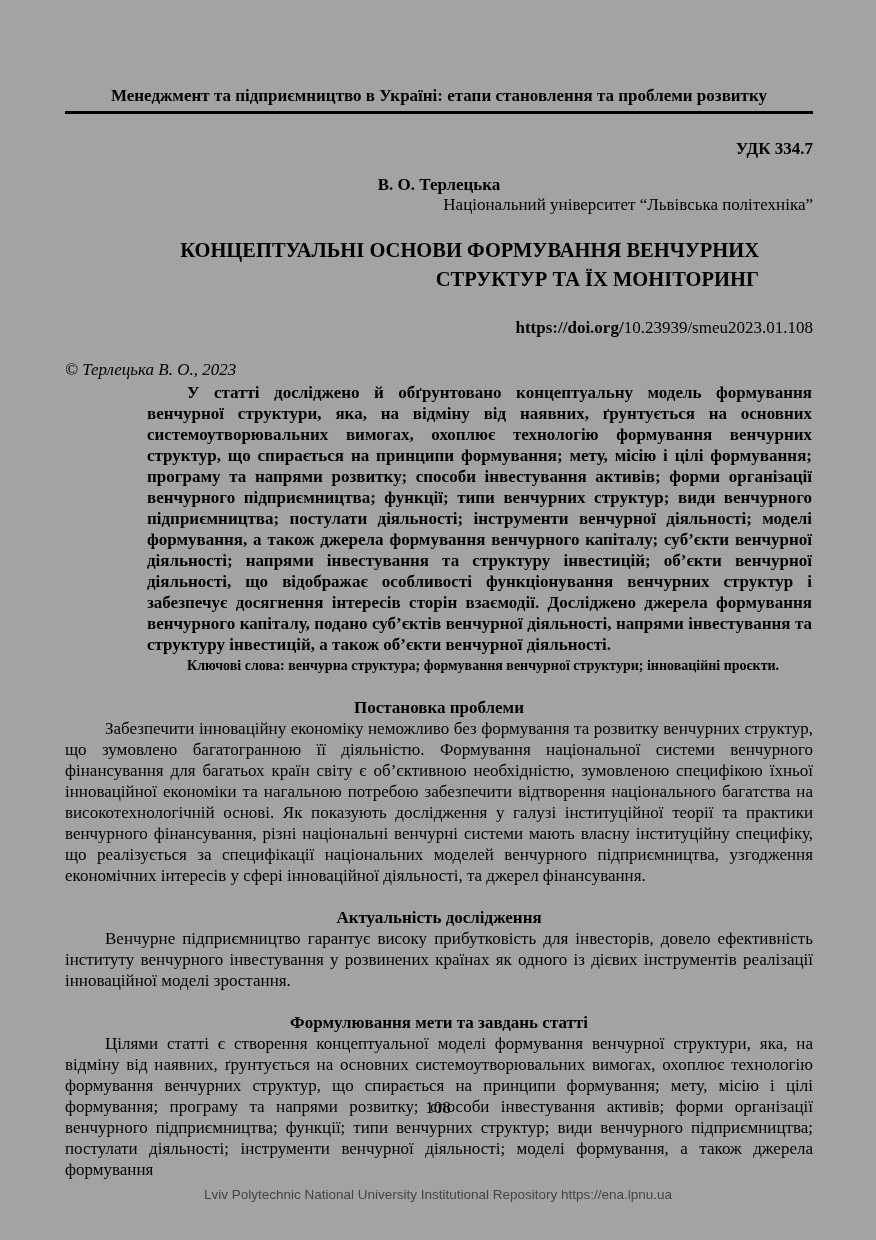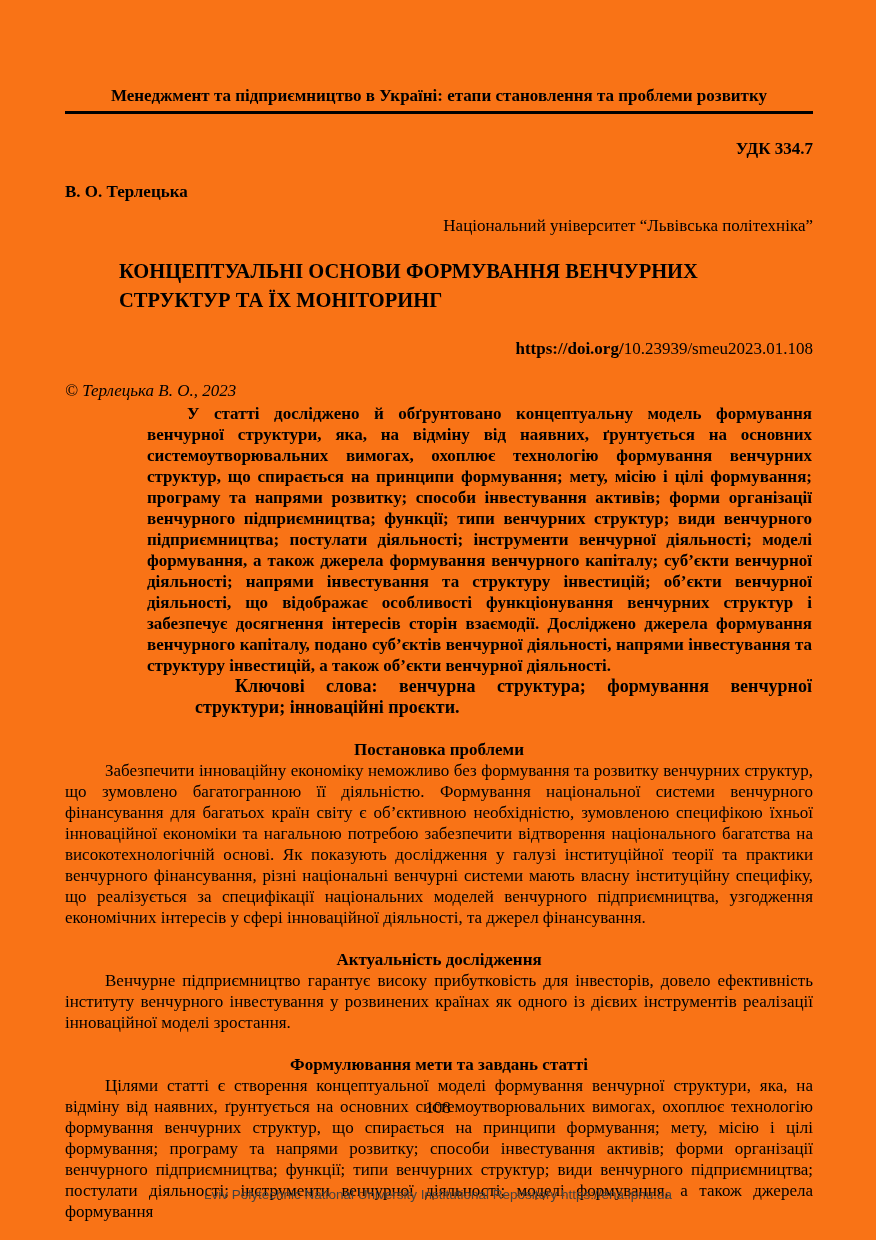--- a/index.html
+++ b/index.html
@@ -4,21 +4,21 @@
 <style>
   * { box-sizing: border-box; margin: 0; padding: 0; }
   html, body { background: #ffffff; }
   body {
     width: 876px; height: 1240px;
     position: relative;
     font-family: "Liberation Serif", "DejaVu Serif", serif;
     color: #000;
     overflow: hidden;
   }
-  .page { position: absolute; inset: 0; background: #f97316; text-decoration: underline; }
+  .page { position: absolute; inset: 0; background: #a3a3a3; text-decoration: underline; }
   .content {
     position: absolute;
     left: 65px; top: 86px;
     width: 748px;
   }
   .journal-title {
     font-weight: bold;
     font-size: 17px;
     line-height: 19px;
     text-align: center;
@@ -30,32 +30,32 @@
     font-size: 17px;
     margin-top: 7px;
   }
   .udc {
     text-align: right;
     font-weight: bold;
     font-size: 17px;
     margin-top: 25px;
   }
   .author-name {
-    text-align: left;
+    text-align: center;
     font-weight: bold;
     font-size: 17px;
-    margin-top: 23px;
+    margin-top: 16px;
   }
   .affiliation {
     text-align: right;
     font-size: 17px;
-    margin-top: 14px;
+    margin-top: 0;
   }
   .article-title {
-    text-align: left;
+    text-align: right;
     font-weight: bold;
     font-size: 20.5px;
     line-height: 29px;
     margin: 21px auto 0 auto;
     max-width: 640px;
   }
   .doi-line { font-size: 17px; margin-top: 24px; text-align: right; }
   .doi-prefix { font-weight: bold; }
   .copyright {
     font-style: italic;
@@ -69,25 +69,24 @@
   .abstract {
     margin-top: 2px;
     font-weight: bold;
     font-size: 17px;
     line-height: 21px;
     text-align: justify;
     text-indent: 40px;
   }
   .keywords {
     font-weight: bold;
-    font-size: 18px;
+    font-size: 14px;
     line-height: 21px;
     text-align: justify;
     text-indent: 40px;
-    margin-left: 48px;
   }
   .section-heading {
     text-align: center;
     font-weight: bold;
     font-size: 17px;
     line-height: 21px;
     margin-top: 21px;
   }
   .section-para {
     font-size: 17px;

